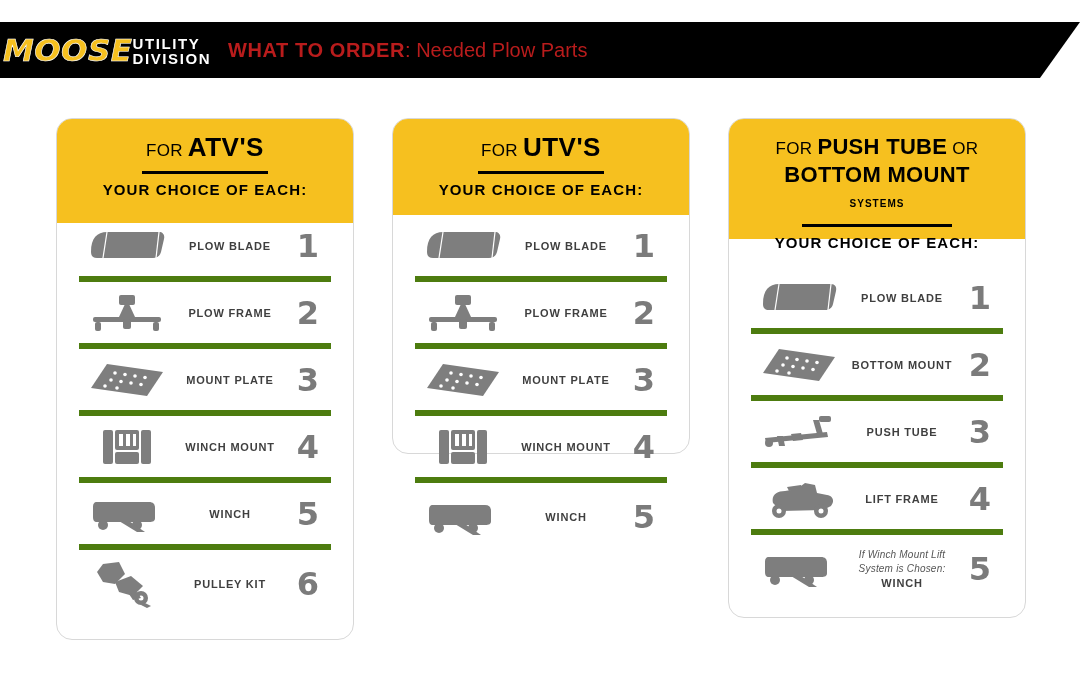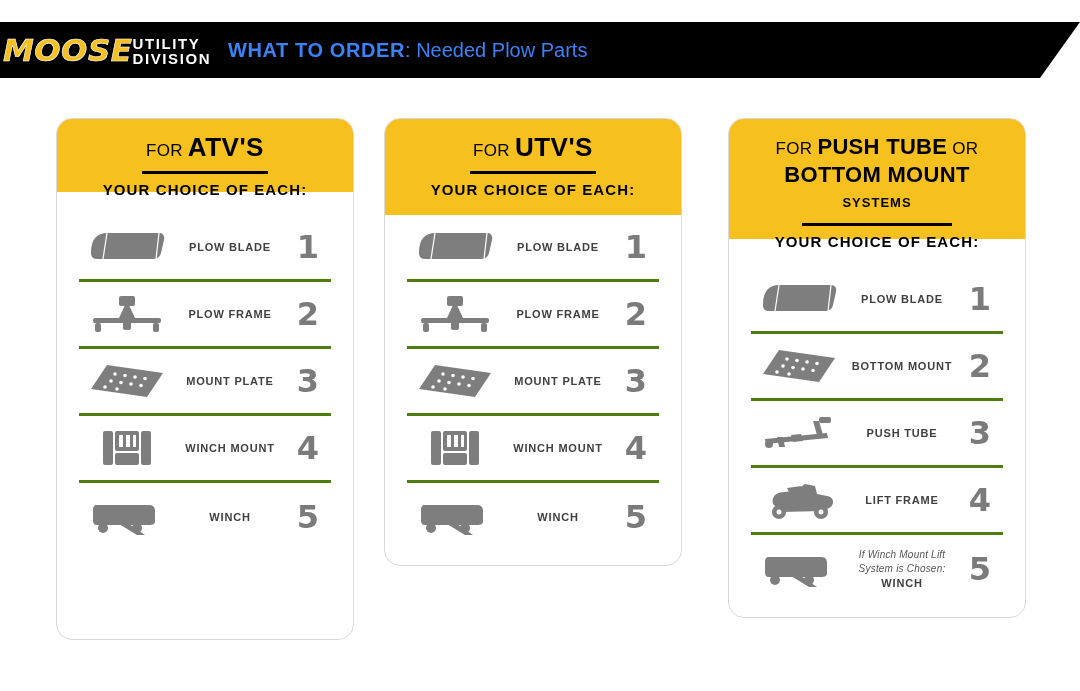--- a/index.html
+++ b/index.html
@@ -64,39 +64,39 @@
   .logo-rule {
     width: 150px;
     height: 2px;
     background: #f6c01f;
     margin: 2px 0 2px 0;
   }
   .header-title {
     position: absolute;
     left: 228px;
     top: 36px;
-    color: #3b82f6;
+    color: #b91c1c;
     font-size: 20px;
     line-height: 28px;
     white-space: nowrap;
   }
   .header-title .strong {
     font-weight: 700;
     letter-spacing: 0.6px;
   }
 
   
   .card {
     position: absolute;
     background: #ffffff;
     border: 1px solid #d8d8d8;
     box-sizing: border-box;
   }
   .card-atv  { left: 56px;  top: 118px; width: 298px; height: 522px; border-radius: 16px 16px 16px 16px; }
-  .card-utv  { left: 384px; top: 118px; width: 298px; height: 448px; border-radius: 16px 16px 16px 16px; }
+  .card-utv  { left: 392px; top: 118px; width: 298px; height: 336px; border-radius: 16px 16px 16px 16px; }
   .card-push { left: 728px; top: 118px; width: 298px; height: 500px; border-radius: 16px 16px 16px 16px; }
 
   .card::after {
     content: "";
     position: absolute;
     right: -1px;
     bottom: -1px;
     width: 20px;
     height: 20px;
     background: #ffffff;
@@ -129,21 +129,21 @@
   .card-title .big {
     font-size: 26px;
     font-weight: 700;
     letter-spacing: 0.5px;
   }
   .card-title .med {
     font-size: 22px;
     font-weight: 700;
   }
   .card-title .sm {
-    font-size: 13px;
+    font-size: 10px;
     font-weight: 700;
     letter-spacing: 1px;
   }
   .title-rule {
     width: 126px;
     height: 3px;
     background: #000000;
     margin: 8px auto 7px auto;
   }
   .title-rule.wide { width: 150px; }
@@ -159,21 +159,21 @@
     position: absolute;
     left: 0;
     width: 100%;
     box-sizing: border-box;
     padding: 0 22px;
   }
   .row {
     display: flex;
     align-items: center;
     height: 67px;
-    border-bottom: 3px solid #4d7c0f;
+    border-bottom: 6px solid #4d7c0f;
     box-sizing: border-box;
   }
   .row:last-child { border-bottom: none; }
   .row-icon {
     width: 96px;
     flex: 0 0 96px;
     display: flex;
     align-items: center;
     justify-content: center;
   }
@@ -217,21 +217,21 @@
     <div class="logo-moose">MOOSE</div>
     <div class="logo-rule"></div>
     <div class="logo-sub">UTILITY DIVISION</div>
   </div>
   <div class="header-title">
     <span class="strong">WHAT TO ORDER</span><span>: Needed Plow Parts</span>
   </div>
 </div>
 
 <div class="card card-atv">
-  <div class="card-head" style="height:73px;">
+  <div class="card-head" style="height:104px;">
     <div class="card-title">
       <span>FOR </span><span class="big">ATV'S</span>
     </div>
     <div class="title-rule"></div>
     <div class="choice">YOUR CHOICE OF EACH:</div>
   </div>
 
   <div class="rows" style="top:96px;">
 
     <div class="row">
@@ -305,20 +305,34 @@
             <path class="ic" d="M12 8 L64 8 C68 8 70 10 70 14 L70 24 C70 27 68 28 64 28 L12 28 C9 28 8 26 8 23 L8 13 C8 10 9 8 12 8 Z"></path>
             <circle class="ic" cx="18" cy="31" r="5"></circle>
             <circle class="ic" cx="52" cy="31" r="5"></circle>
             <path class="ic" d="M34 27 L44 27 L60 38 L52 38 Z"></path>
           </svg>
       </div>
       <div class="row-label">WINCH</div>
       <div class="row-num">5</div>
     </div>
 
+    <div class="row">
+      <div class="row-icon">
+        <svg width="84" height="52" viewBox="0 0 84 52">
+            <path class="ic" d="M18 6 L34 4 L40 16 L30 26 L18 24 L12 14 Z"></path>
+            <path class="ic" d="M30 24 L46 18 L58 28 L48 38 L34 34 Z"></path>
+            <circle class="ic" cx="56" cy="40" r="7"></circle>
+            <circle cx="56" cy="40" r="2.5" fill="#ffffff"></circle>
+            <path class="ic" d="M44 36 L52 34 L56 40 L48 42 Z"></path>
+            <path class="ic" d="M58 44 L66 48 L62 50 L56 47 Z"></path>
+          </svg>
+      </div>
+      <div class="row-label">PULLEY KIT</div>
+      <div class="row-num">6</div>
+    </div>
 
   </div>
 </div>
 
 <div class="card card-utv">
   <div class="card-head" style="height:96px;">
     <div class="card-title">
       <span>FOR </span><span class="big">UTV'S</span>
     </div>
     <div class="title-rule"></div>

